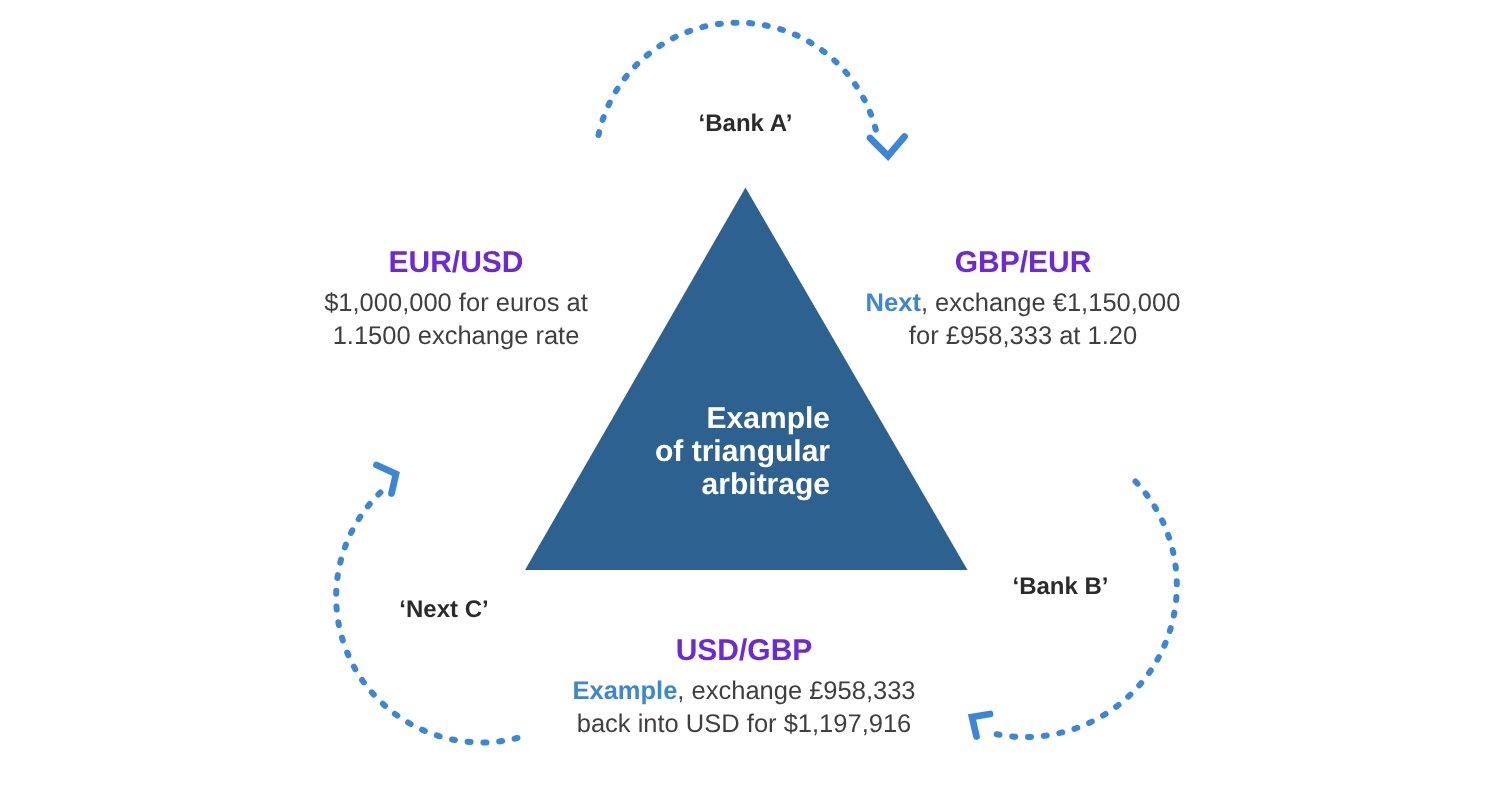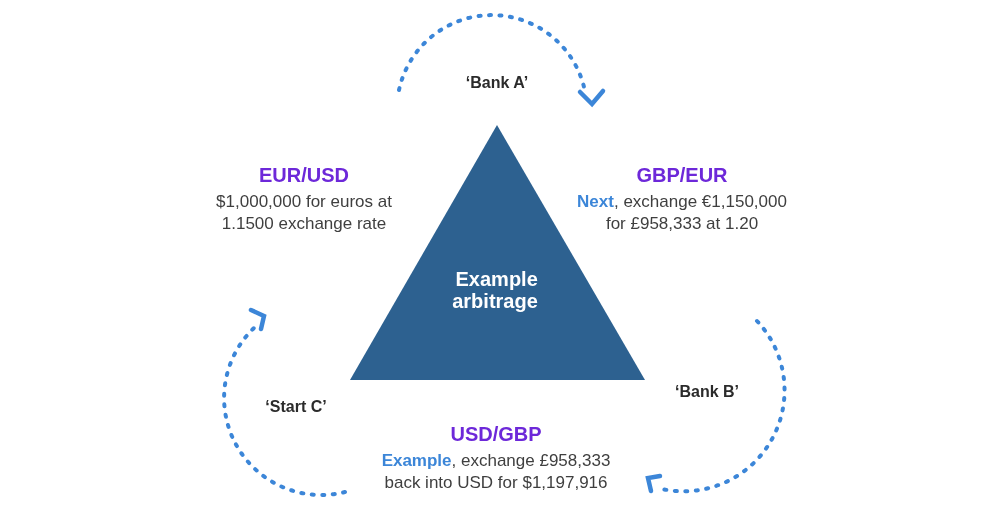--- a/index.html
+++ b/index.html
@@ -95,26 +95,27 @@
     <polyline class="arrowhead" points="660,476 648,478 651,491" stroke="#3C86D8"></polyline>
 
     <path class="arc" d="M 345 492 A 97 97 0 0 1 255 327" stroke="#3C86D8"></path>
     <polyline class="arrowhead" points="251,310 264,316 261,329" stroke="#3C86D8"></polyline>
 
     <polygon points="497,125 350,380 645,380" fill="#2D6190"></polygon>
   </svg>
 
   <div class="tri-caption">
     <div>Example</div>
+    <div>of triangular</div>
     <div>arbitrage</div>
   </div>
 
   <div class="bank bank-a">‘Bank A’</div>
   <div class="bank bank-b">‘Bank B’</div>
-  <div class="bank bank-c">‘Start C’</div>
+  <div class="bank bank-c">‘Next C’</div>
 
   <div class="step step-left">
     <div class="pair">EUR/USD</div>
     <div>$1,000,000 for euros at</div>
     <div>1.1500 exchange rate</div>
   </div>
 
   <div class="step step-right">
     <div class="pair">GBP/EUR</div>
     <div><span class="lead">Next</span><span>, exchange €1,150,000</span></div>

